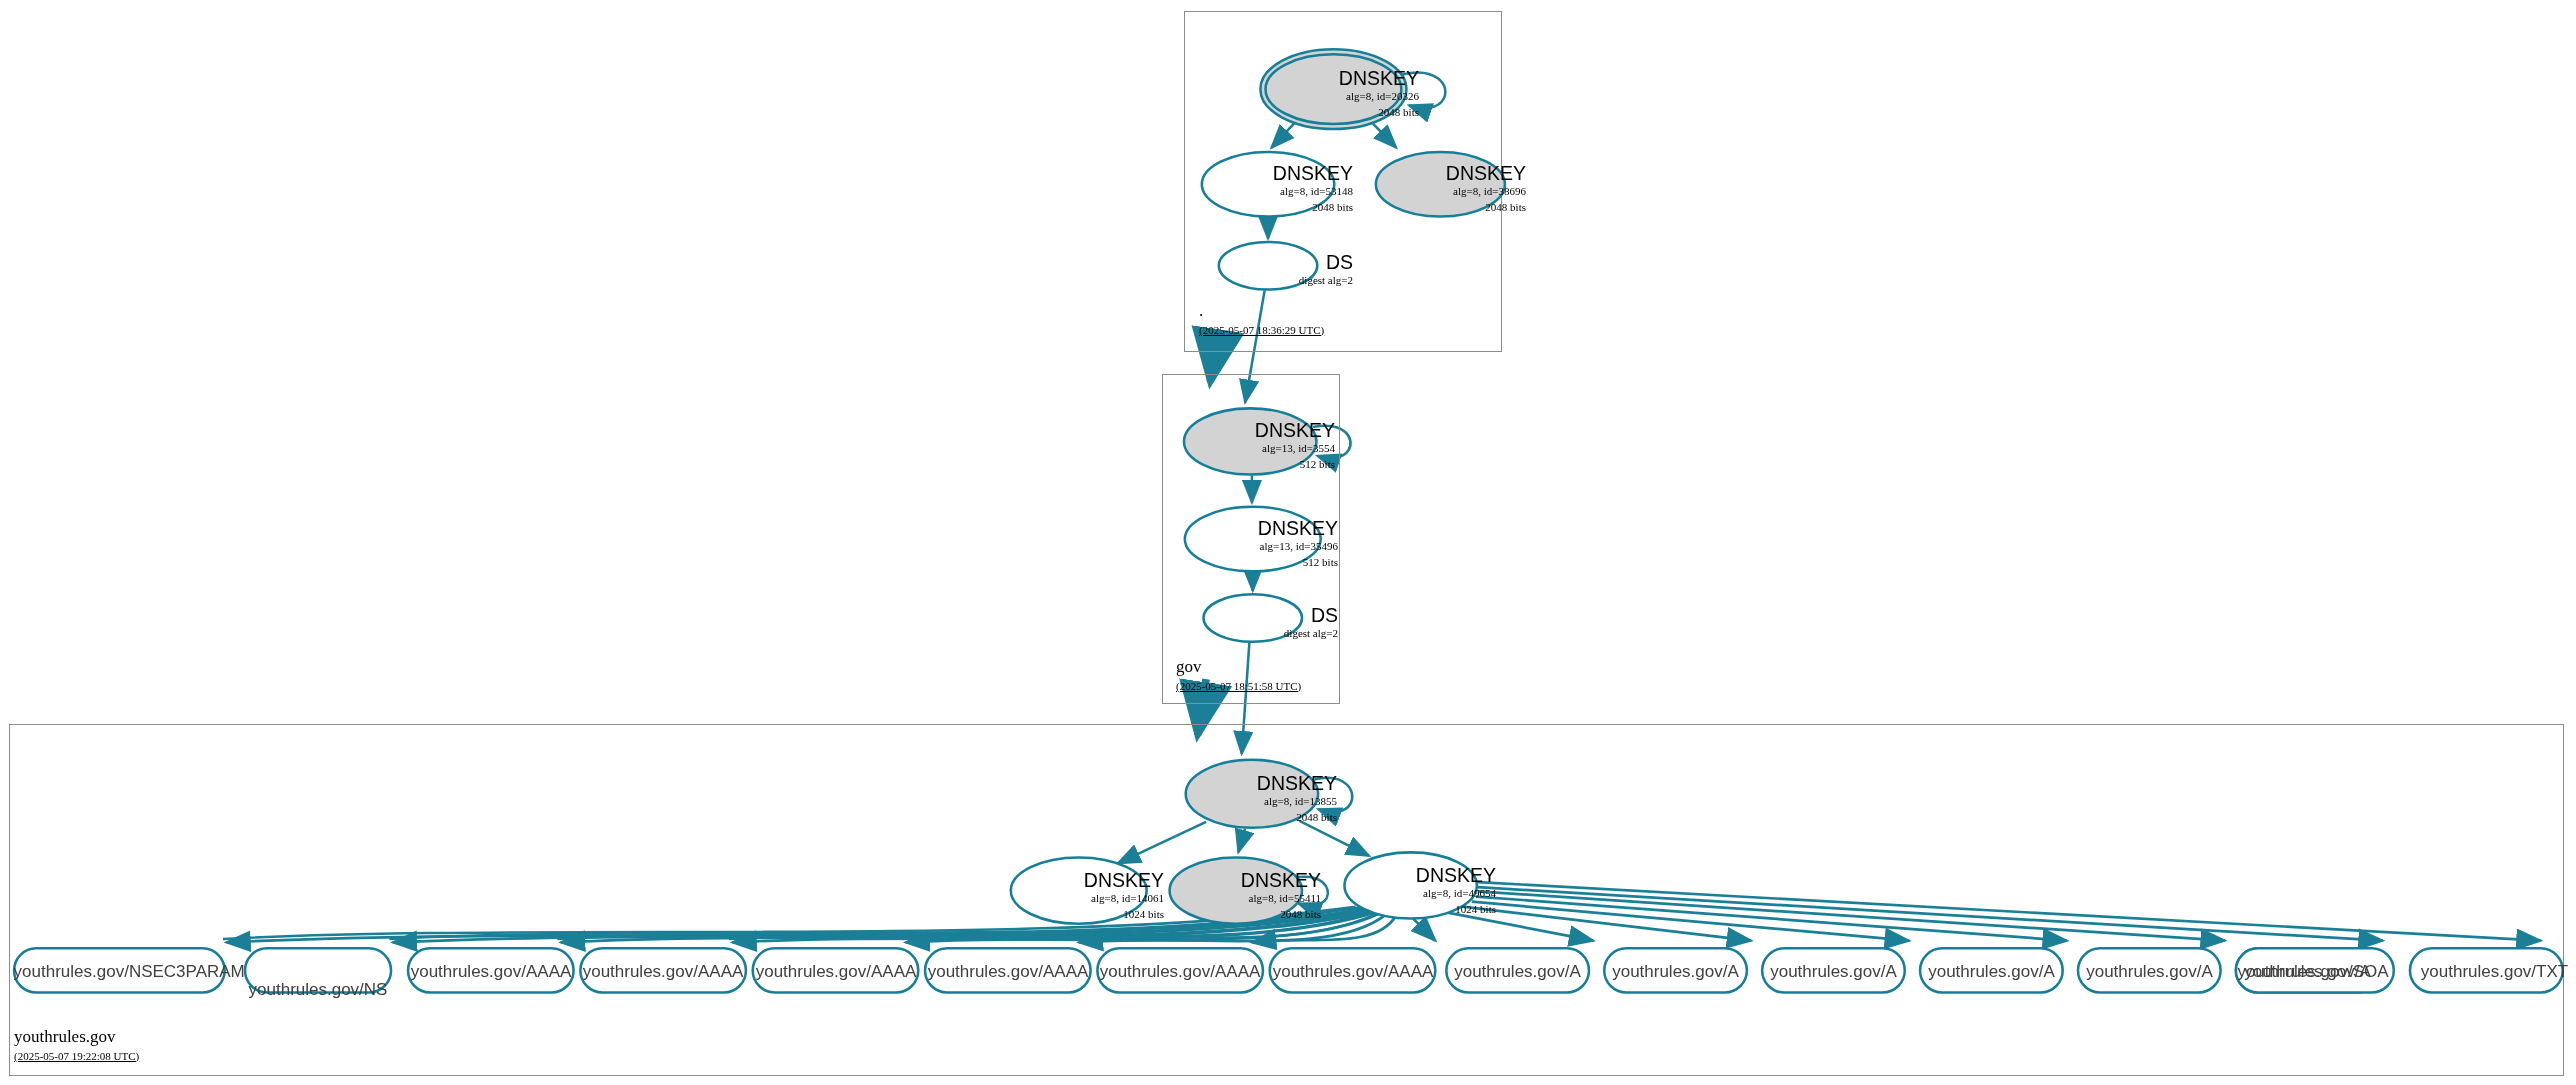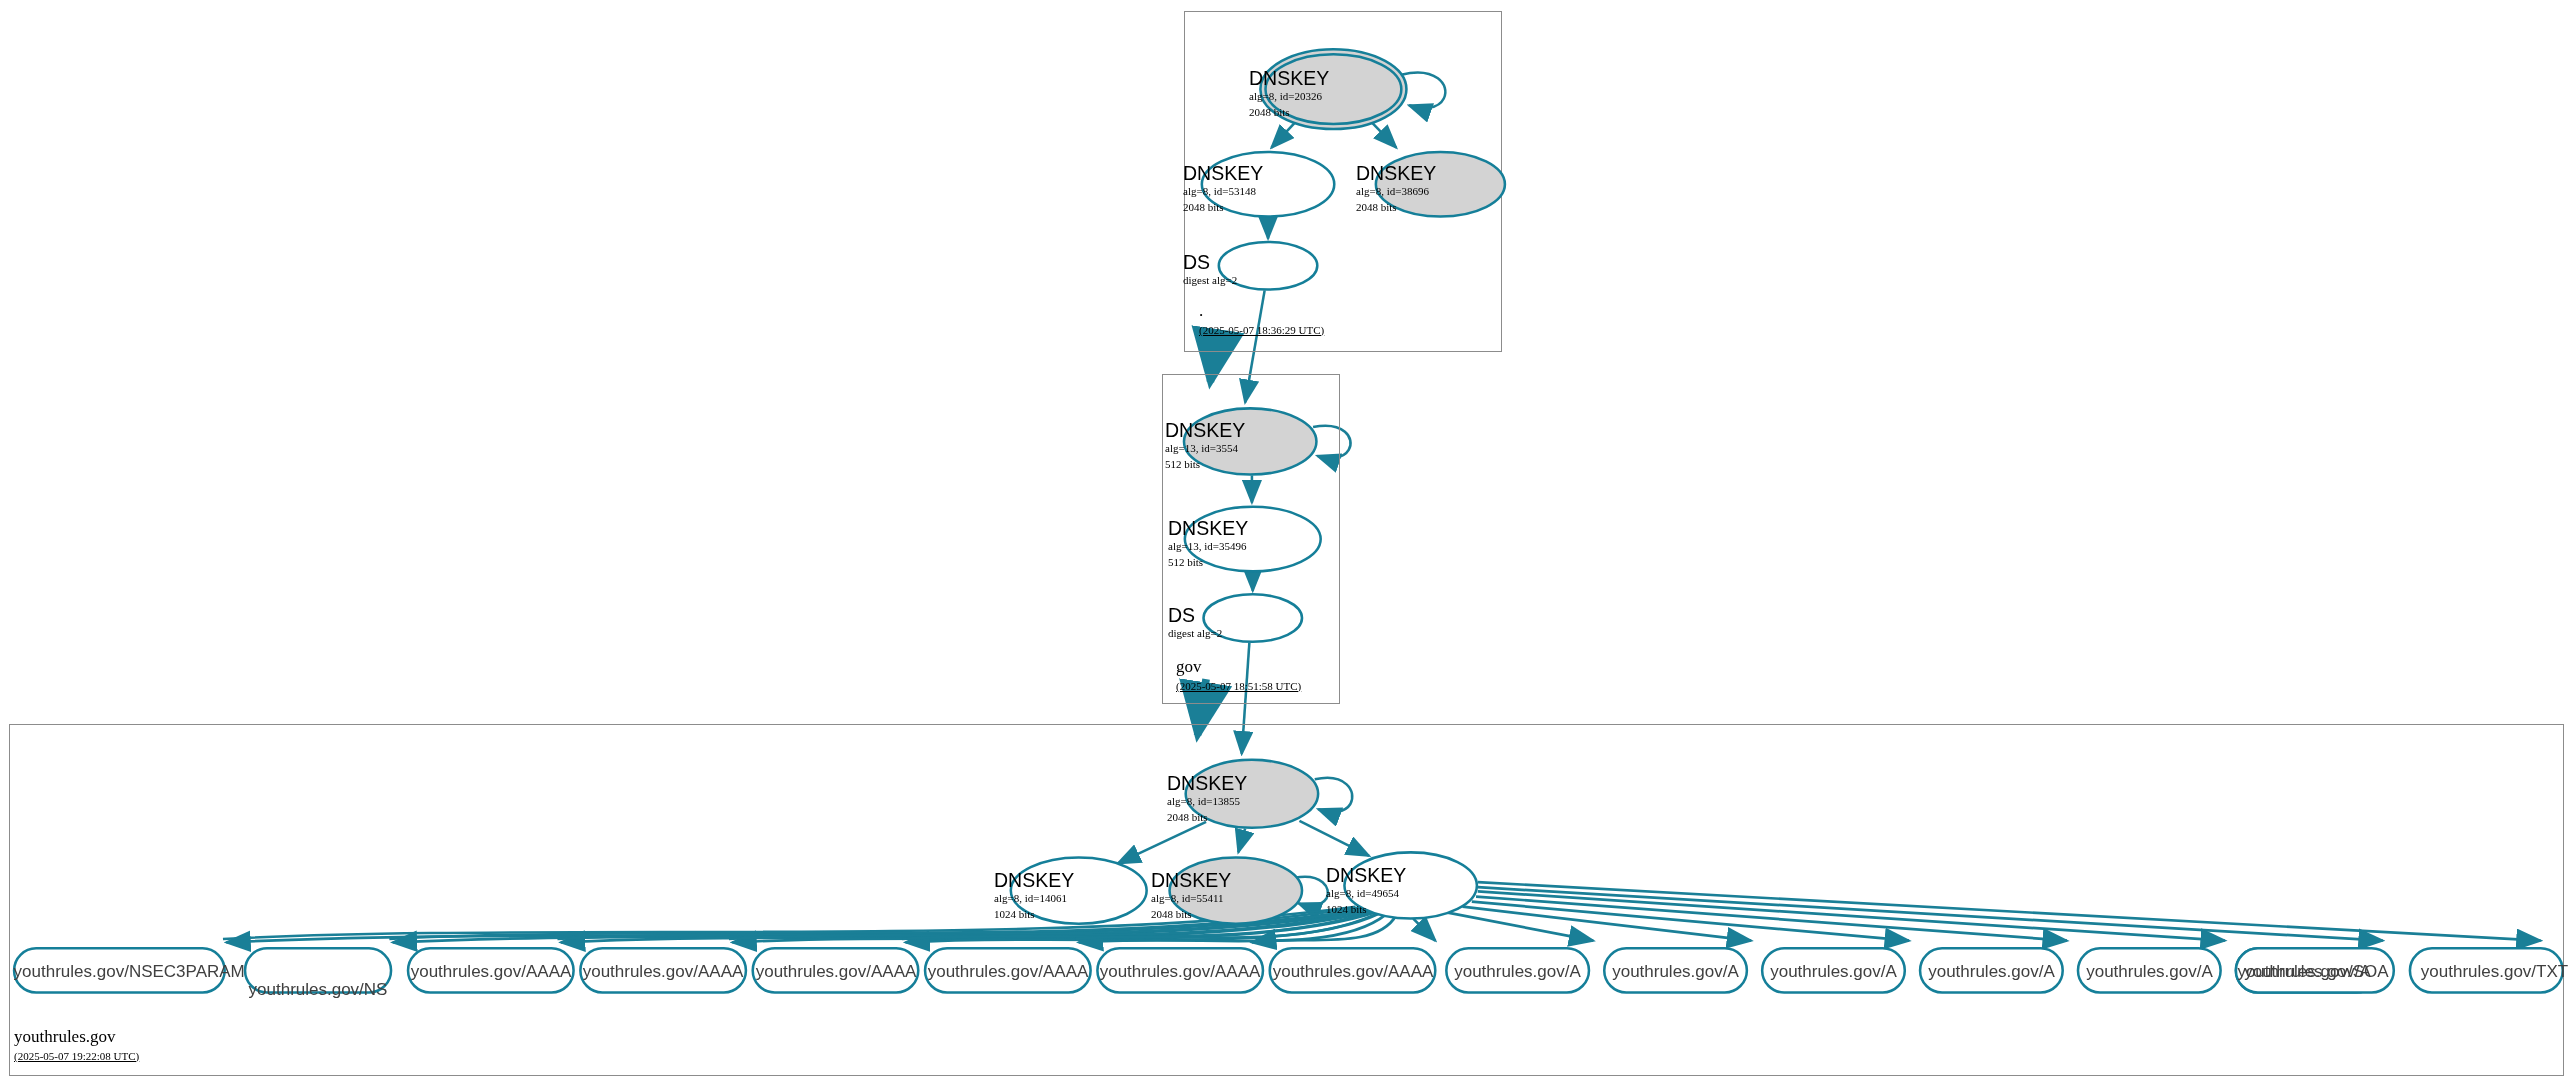--- a/index.html
+++ b/index.html
@@ -3,21 +3,21 @@
 <meta charset="utf-8">
 <style>
   html,body{margin:0;padding:0;background:#ffffff;}
   body{font-family:"Liberation Serif",serif;}
   #canvas{position:relative;width:2576px;height:1085px;background:#ffffff;overflow:hidden;}
   svg.layer{position:absolute;left:0;top:0;width:2576px;height:1085px;}
   .zone-box{position:absolute;border:1.4px solid #8c8c8c;background:transparent;box-sizing:border-box;}
   .zone-label{position:absolute;font-family:"Liberation Serif",serif;color:#000;white-space:nowrap;}
   .zone-name{font-size:17px;line-height:18.7px;}
   .zone-time{font-size:11px;line-height:18.7px;text-decoration:underline;}
-  .node-label{position:absolute;text-align:left;white-space:nowrap;pointer-events:none;}
+  .node-label{position:absolute;text-align:right;white-space:nowrap;pointer-events:none;}
   .nl-title{font-family:"Liberation Sans",sans-serif;font-size:19.5px;line-height:20.4px;color:#000;}
   .nl-sub{font-family:"Liberation Serif",serif;font-size:11px;line-height:16px;color:#000000;}
   .rr-label{position:absolute;text-align:center;white-space:nowrap;font-family:Liberation Sans, sans-serif;font-size:17px;color:#404040;}
 </style>
 </head>
 <body>
 
 <div id="canvas">
 
   <svg class="layer" viewBox="0 0 3033 1278">

